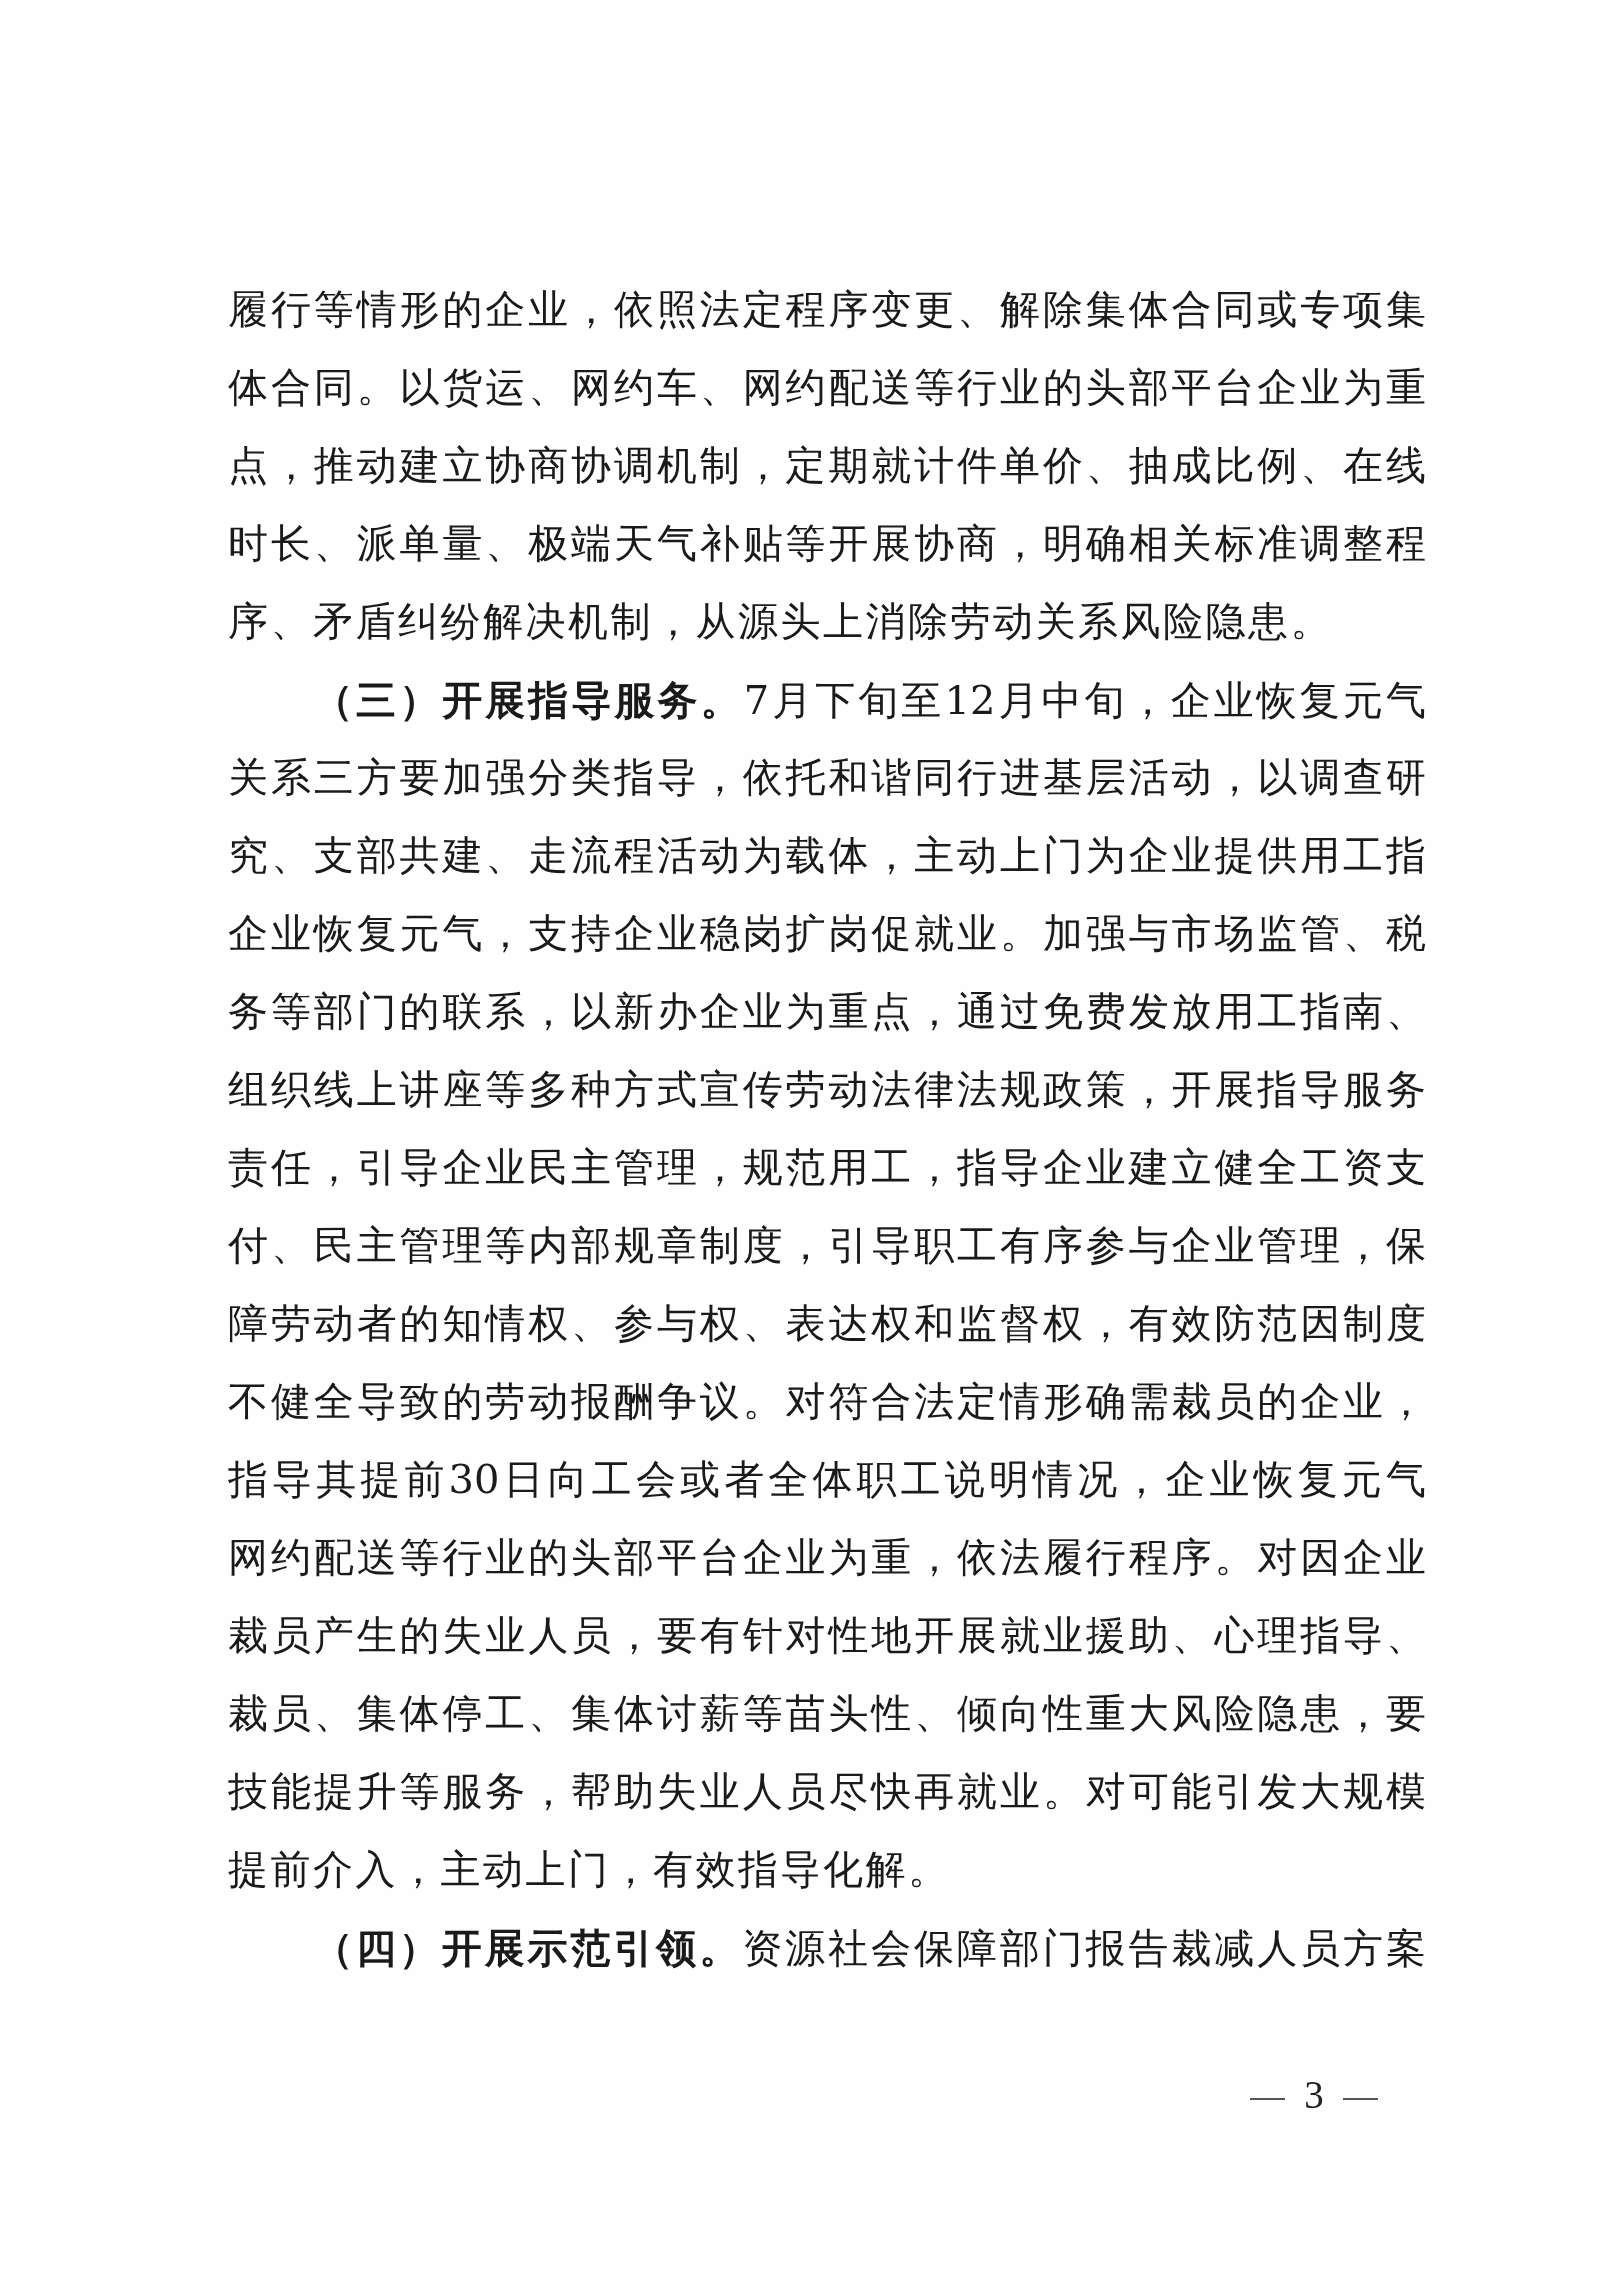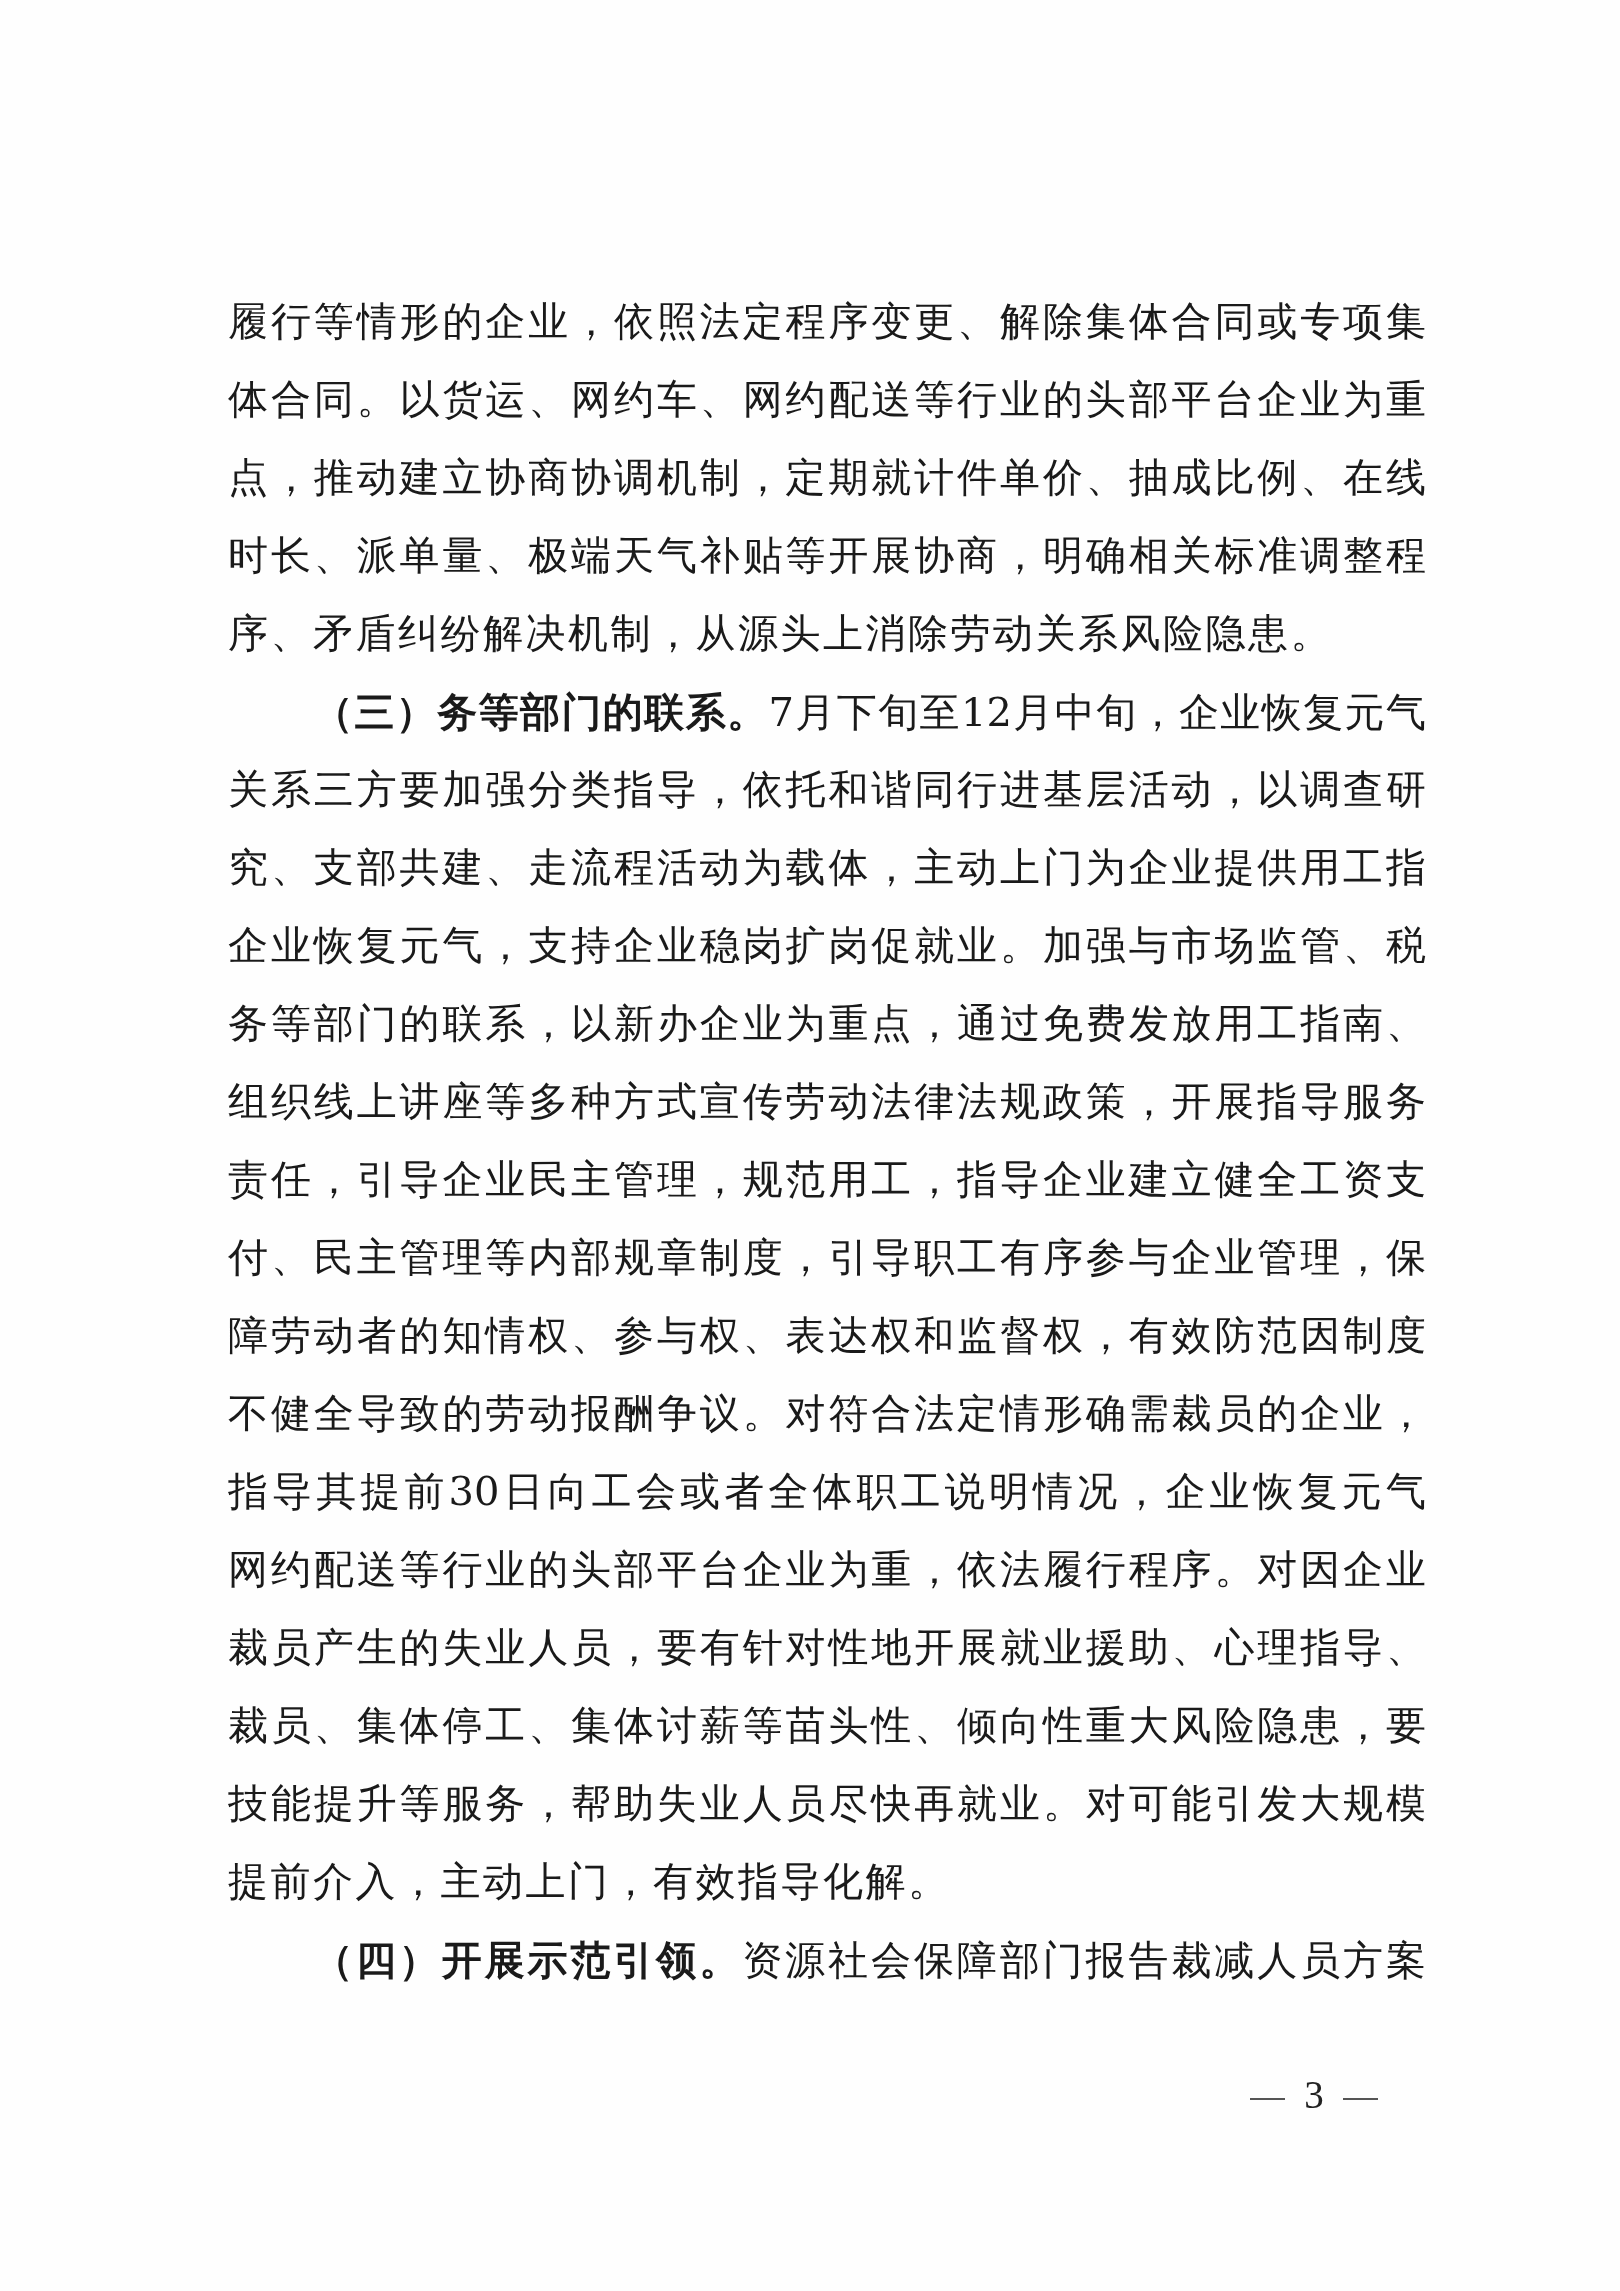--- a/index.html
+++ b/index.html
@@ -18,21 +18,21 @@
     .page {
       position: absolute;
       left: 0; top: 0;
       width: 1620px;
       height: 2292px;
       background: #fefefe;
     }
     .body-text {
       position: absolute;
       left: 228px;
-      top: 292px;
+      top: 280px;
       width: 1198px;
     }
     .line {
       position: relative;
       height: 78px;
       line-height: 59px;
       font-size: 40px;
       white-space: nowrap;
       text-align: justify;
       text-align-last: justify;
@@ -74,21 +74,21 @@
 
 <div class="page">
   <div class="body-text">
 
     <div class="line">履行等情形的企业，依照法定程序变更、解除集体合同或专项集</div>
     <div class="line">体合同。以货运、网约车、网约配送等行业的头部平台企业为重</div>
     <div class="line">点，推动建立协商协调机制，定期就计件单价、抽成比例、在线</div>
     <div class="line">时长、派单量、极端天气补贴等开展协商，明确相关标准调整程</div>
     <div class="line last">序、矛盾纠纷解决机制，从源头上消除劳动关系风险隐患。</div>
 
-    <div class="line indent"><span class="heading">（三）务等部门的联系。</span><span>7月下旬至12月中旬，企业恢复元气</span></div>
+    <div class="line indent"><span class="heading">（三）开展指导服务。</span><span>7月下旬至12月中旬，企业恢复元气</span></div>
     <div class="line">关系三方要加强分类指导，依托和谐同行进基层活动，以调查研</div>
     <div class="line">究、支部共建、走流程活动为载体，主动上门为企业提供用工指</div>
     <div class="line">企业恢复元气，支持企业稳岗扩岗促就业。加强与市场监管、税</div>
     <div class="line">务等部门的联系，以新办企业为重点，通过免费发放用工指南、</div>
     <div class="line">组织线上讲座等多种方式宣传劳动法律法规政策，开展指导服务</div>
     <div class="line">责任，引导企业民主管理，规范用工，指导企业建立健全工资支</div>
     <div class="line">付、民主管理等内部规章制度，引导职工有序参与企业管理，保</div>
     <div class="line">障劳动者的知情权、参与权、表达权和监督权，有效防范因制度</div>
     <div class="line">不健全导致的劳动报酬争议。对符合法定情形确需裁员的企业，</div>
     <div class="line">指导其提前30日向工会或者全体职工说明情况，企业恢复元气</div>

